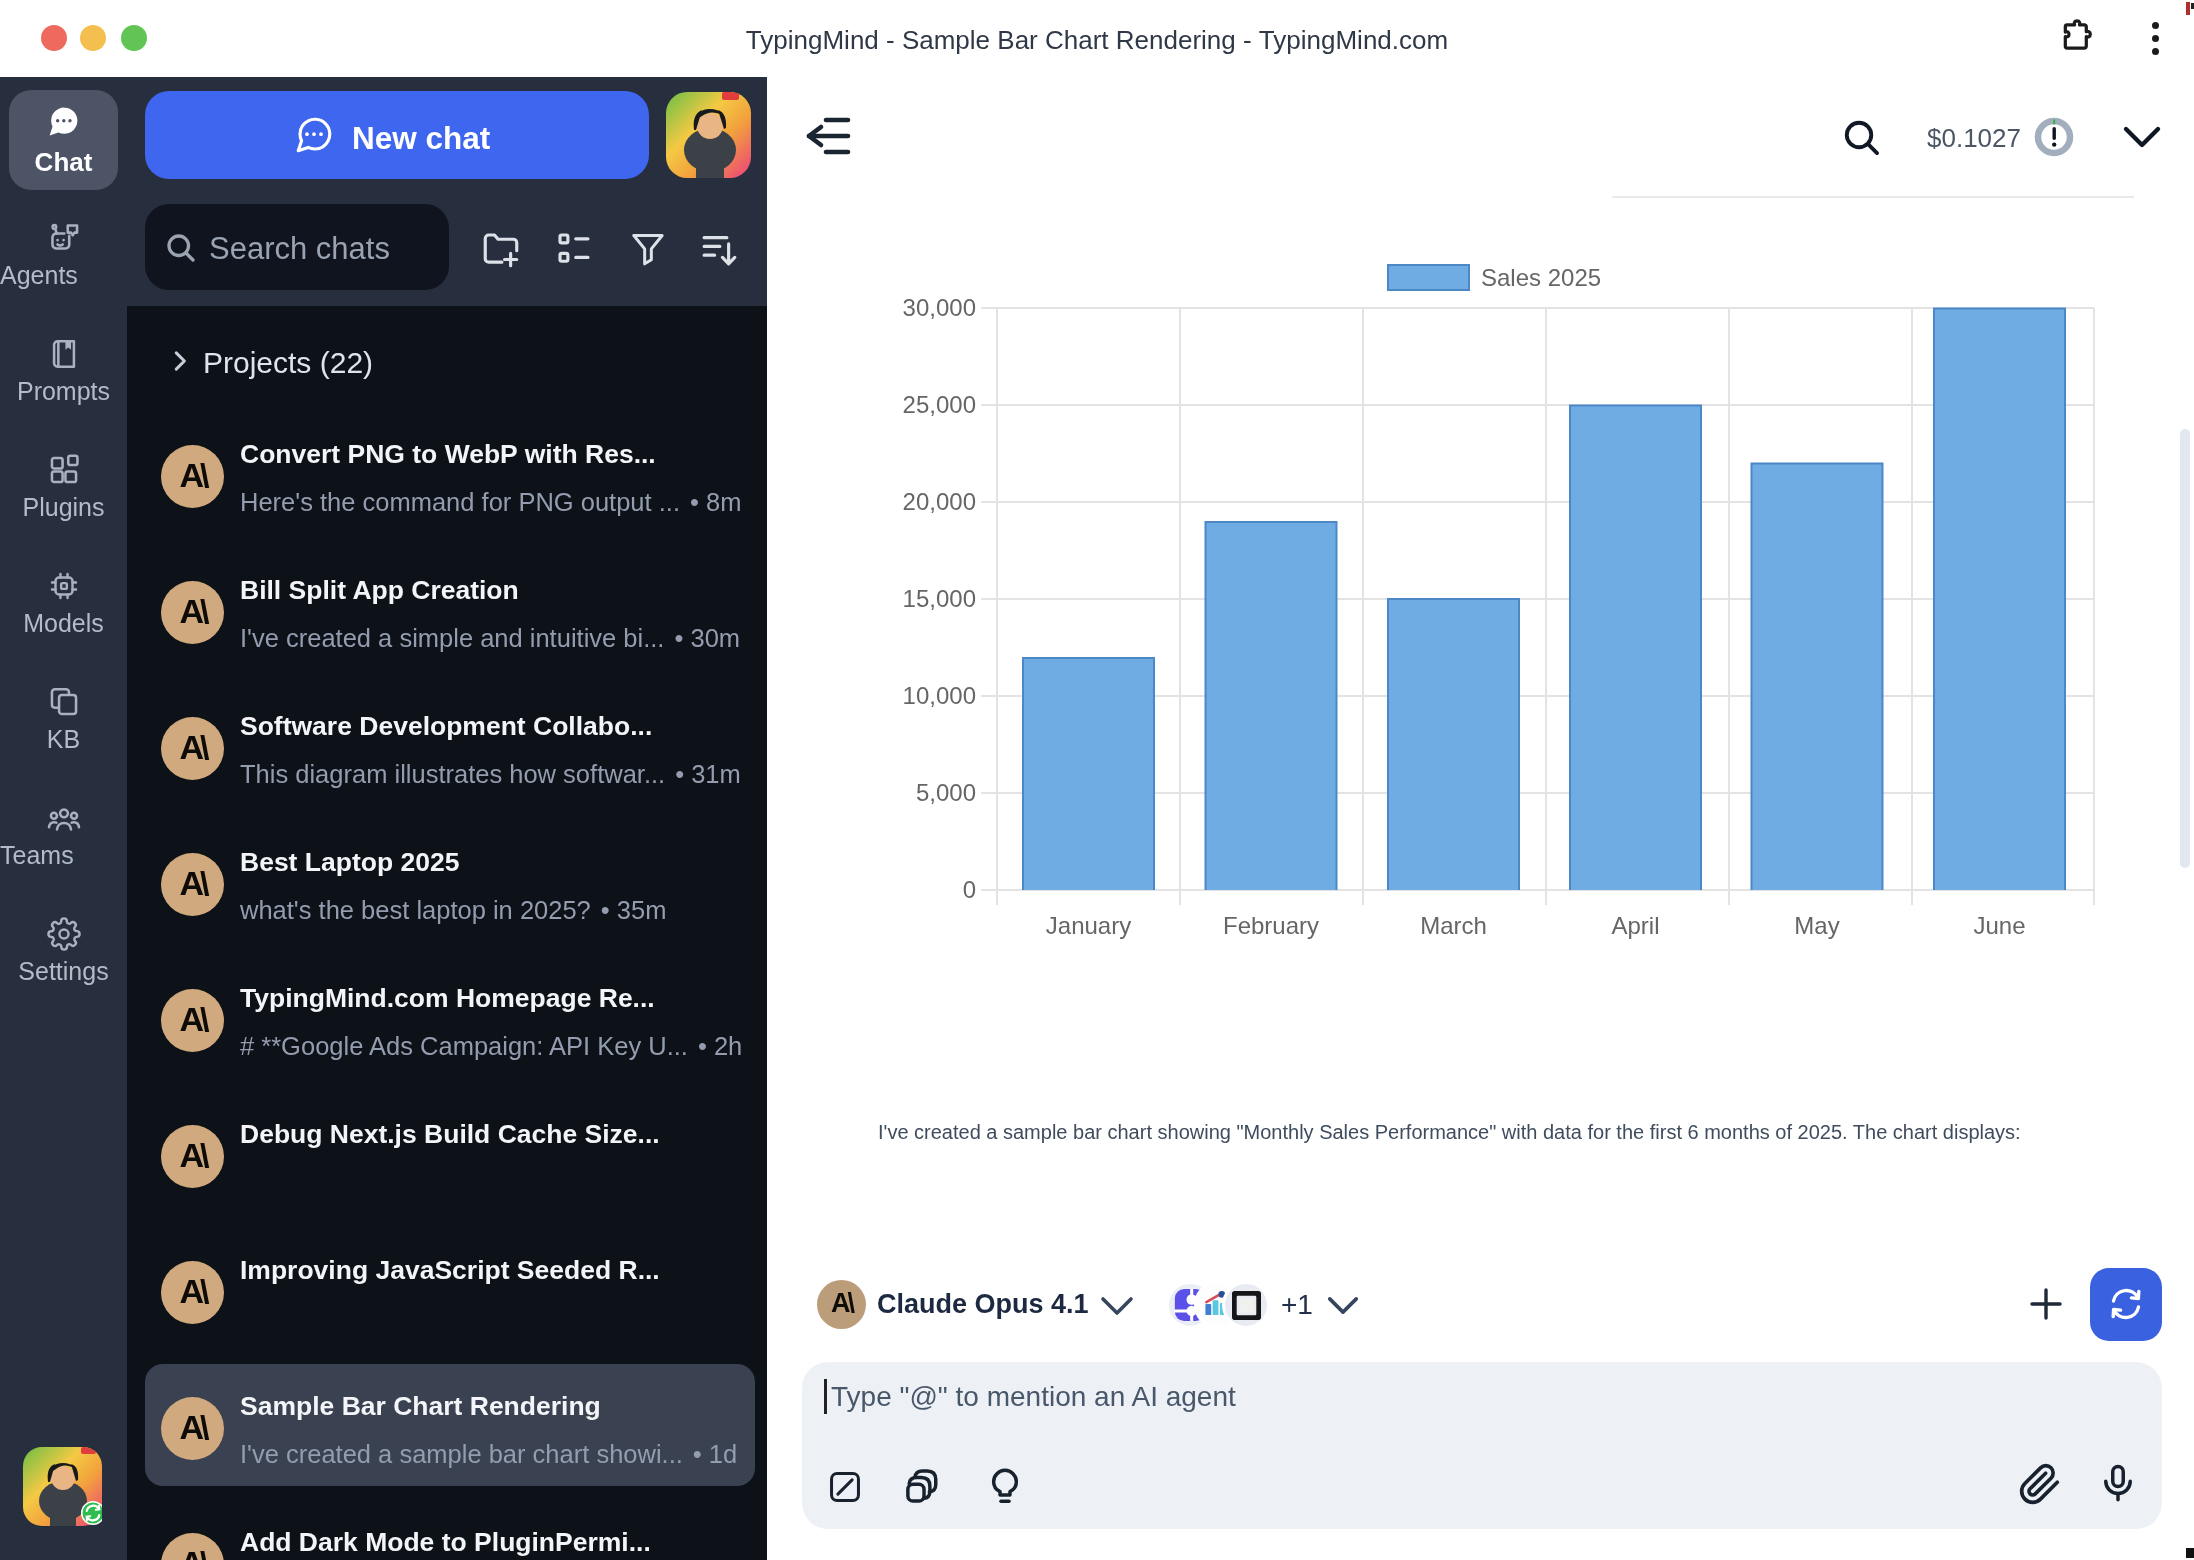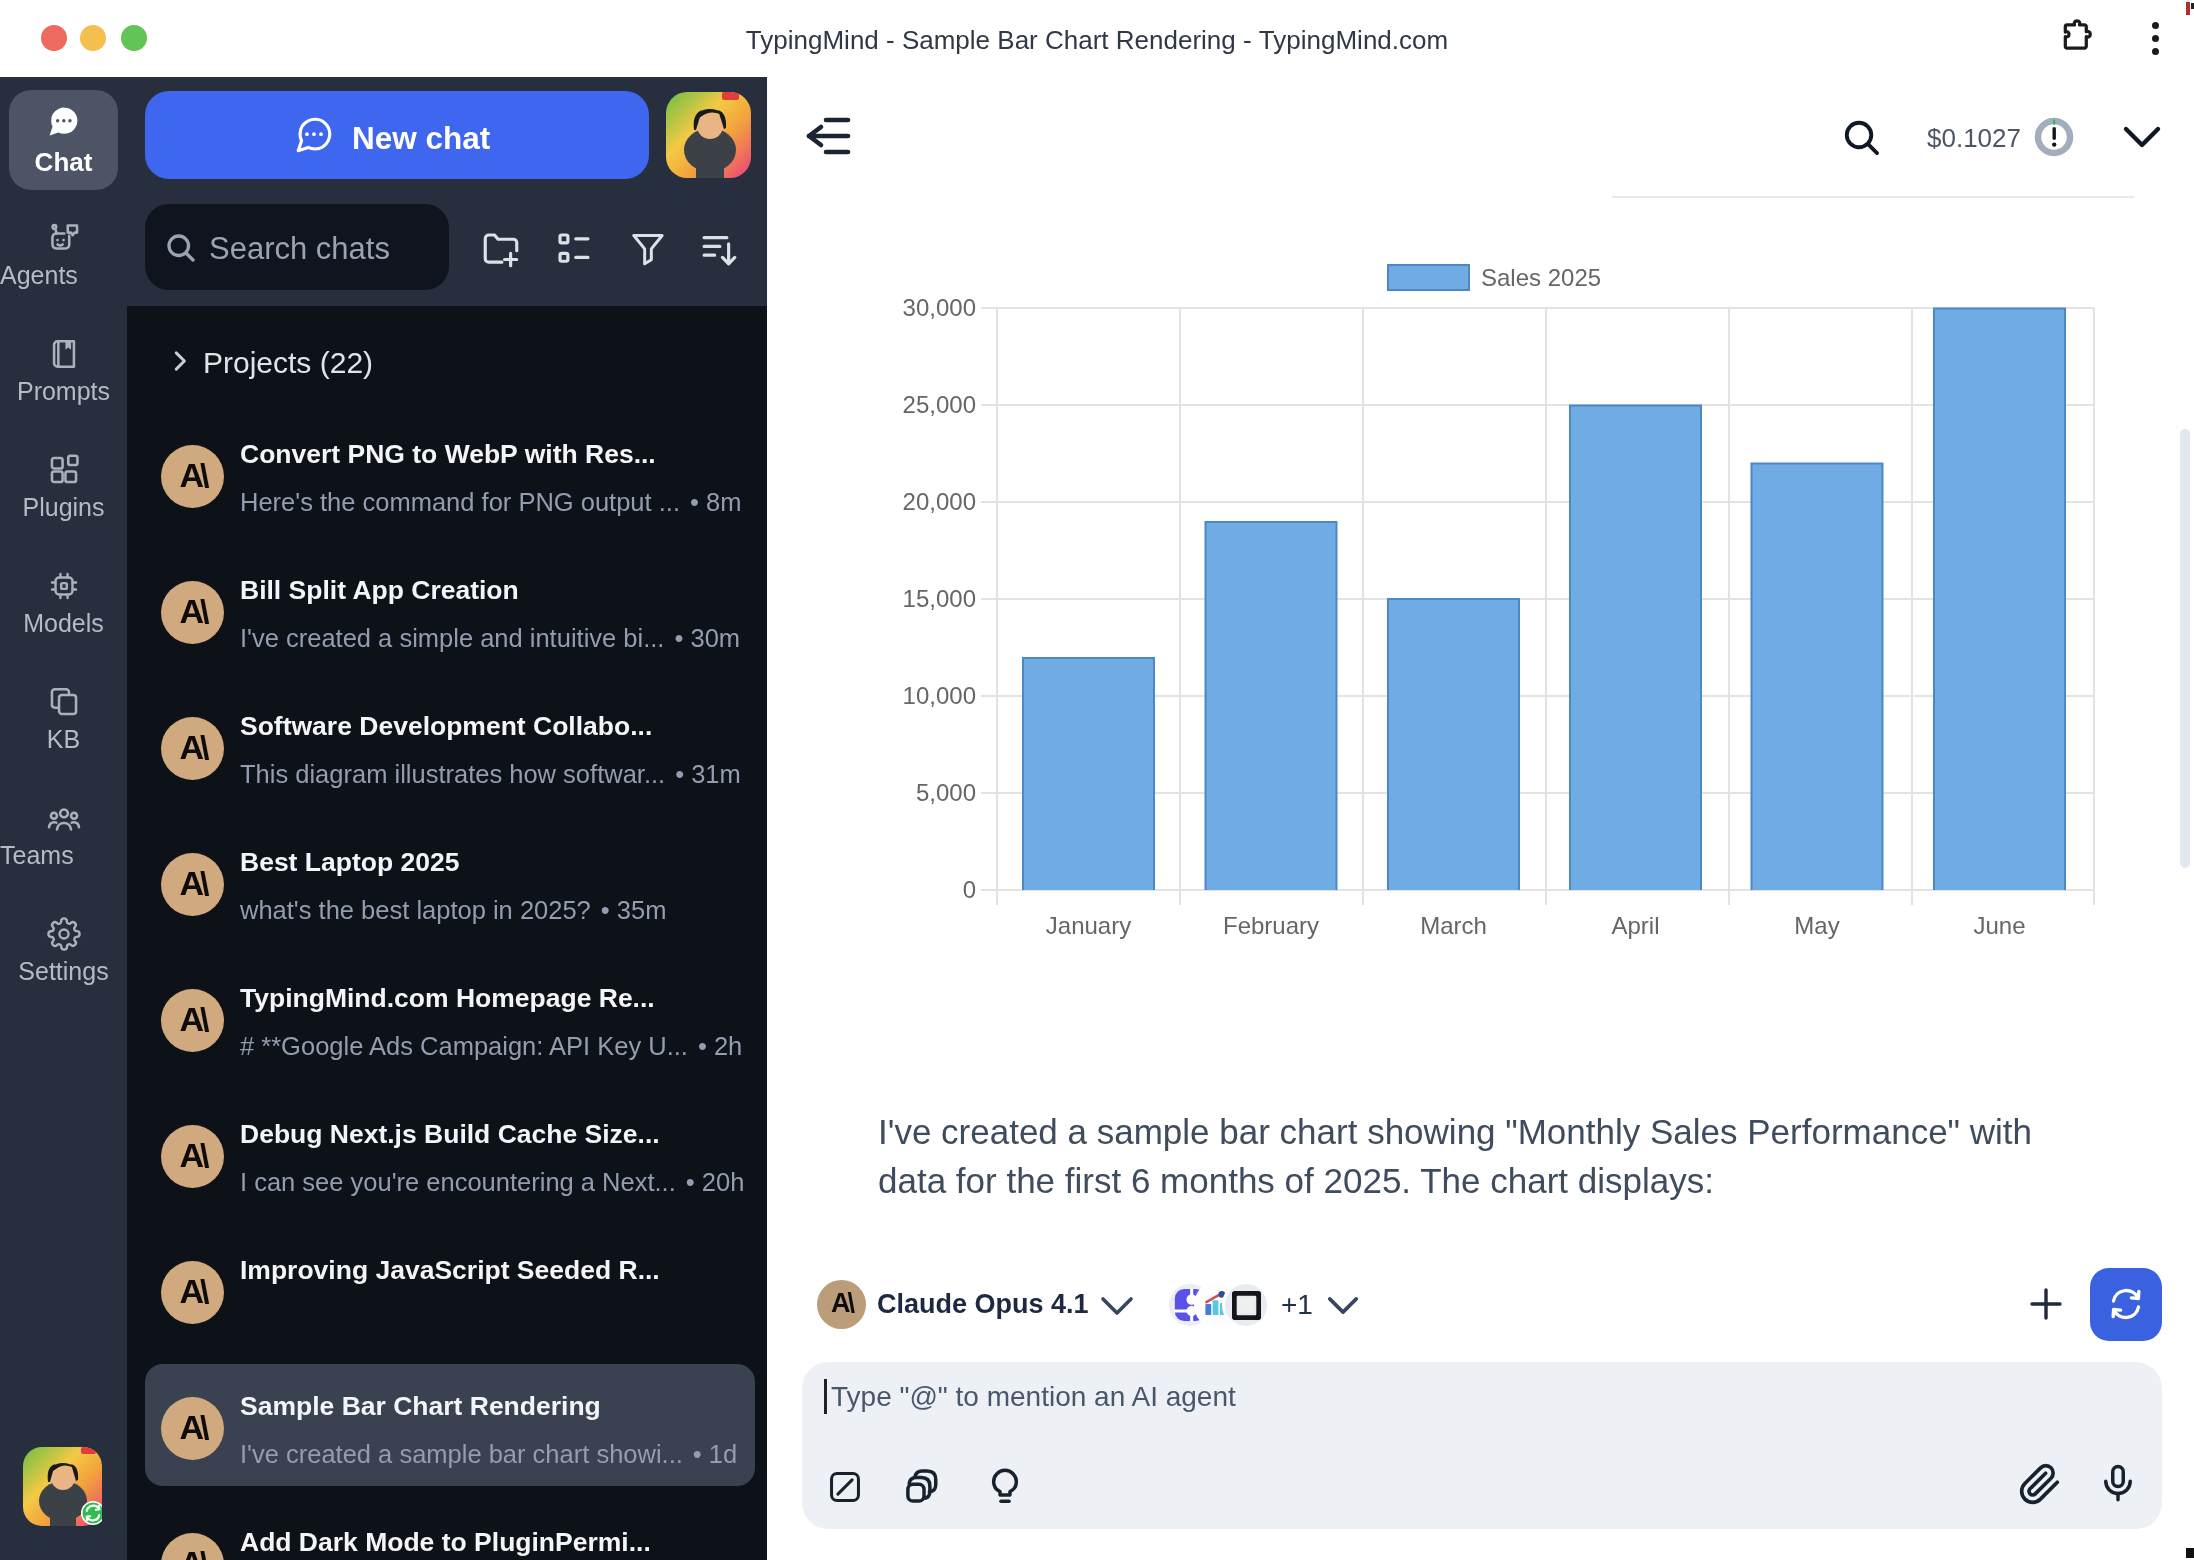--- a/index.html
+++ b/index.html
@@ -240,24 +240,20 @@
     <div class="av">A\</div>
       <div class="tt">TypingMind.com Homepage Re...</div>
     <div class="st">
         <span class="sub"># **Google Ads Campaign: API Key U...</span>
         <span class="tm">• 2h</span>
       </div>
   </div>
   <div class="citem" style="top:1092px;">
     <div class="av">A\</div>
       <div class="tt">Debug Next.js Build Cache Size...</div>
-    <div class="st">
-        <span class="sub">I can see you're encountering a Next...</span>
-        <span class="tm">• 20h</span>
-      </div>
   </div>
   <div class="citem" style="top:1228px;">
     <div class="av">A\</div>
       <div class="tt">Improving JavaScript Seeded R...</div>
   </div>
   <div class="citem" style="top:1364px;background:#3a4150;border-radius:18px;">
     <div class="av">A\</div>
       <div class="tt">Sample Bar Chart Rendering</div>
     <div class="st">
         <span class="sub">I've created a sample bar chart showi...</span>
@@ -344,21 +340,21 @@
     <g font-size="24" fill="#666" text-anchor="middle">
       <text x="1088.5" y="934">January</text>
       <text x="1271" y="934">February</text>
       <text x="1453.5" y="934">March</text>
       <text x="1635.5" y="934">April</text>
       <text x="1817" y="934">May</text>
       <text x="1999.5" y="934">June</text>
     </g>
   </svg>
 
-  <div class="abs" style="left:878px;top:1108px;width:1230px;font-size:35px;line-height:48.5px;color:#3f4c5d;">I've created a sample bar chart showing "Monthly Sales Performance" with data for the first 6 months of 2025. The chart displays:</div>
+  <div class="abs" style="left:878px;top:1108px;width:1230px;font-size:20px;line-height:48.5px;color:#3f4c5d;">I've created a sample bar chart showing "Monthly Sales Performance" with data for the first 6 months of 2025. The chart displays:</div>
 
   <div class="abs" style="left:817px;top:1280px;width:49px;height:49px;border-radius:50%;background:#bc9d79;color:#0e0c09;font-weight:700;font-size:27px;text-align:center;line-height:47px;letter-spacing:-3px;">A\</div>
   <div class="abs" style="left:877px;top:1289px;font-size:27px;font-weight:700;color:#1c2940;">Claude Opus 4.1</div>
   <svg class="abs" style="left:1098px;top:1294px;" width="38" height="24" viewBox="0 0 38 24" fill="none" stroke="#35465e" stroke-width="3.6" stroke-linecap="round" stroke-linejoin="round">
     <path d="M5 5 L19 19 L33 5"></path>
   </svg>
 
   <div class="abs" style="left:1166px;top:1281px;width:48px;height:48px;border-radius:50%;background:#eceef6;border:3px solid #fff;"></div>
   <svg class="abs" style="left:1174px;top:1289px;" width="32" height="32" viewBox="0 0 38 38">
     <rect x="1" y="0" width="36" height="38" rx="11" fill="#5a51e8"></rect>

